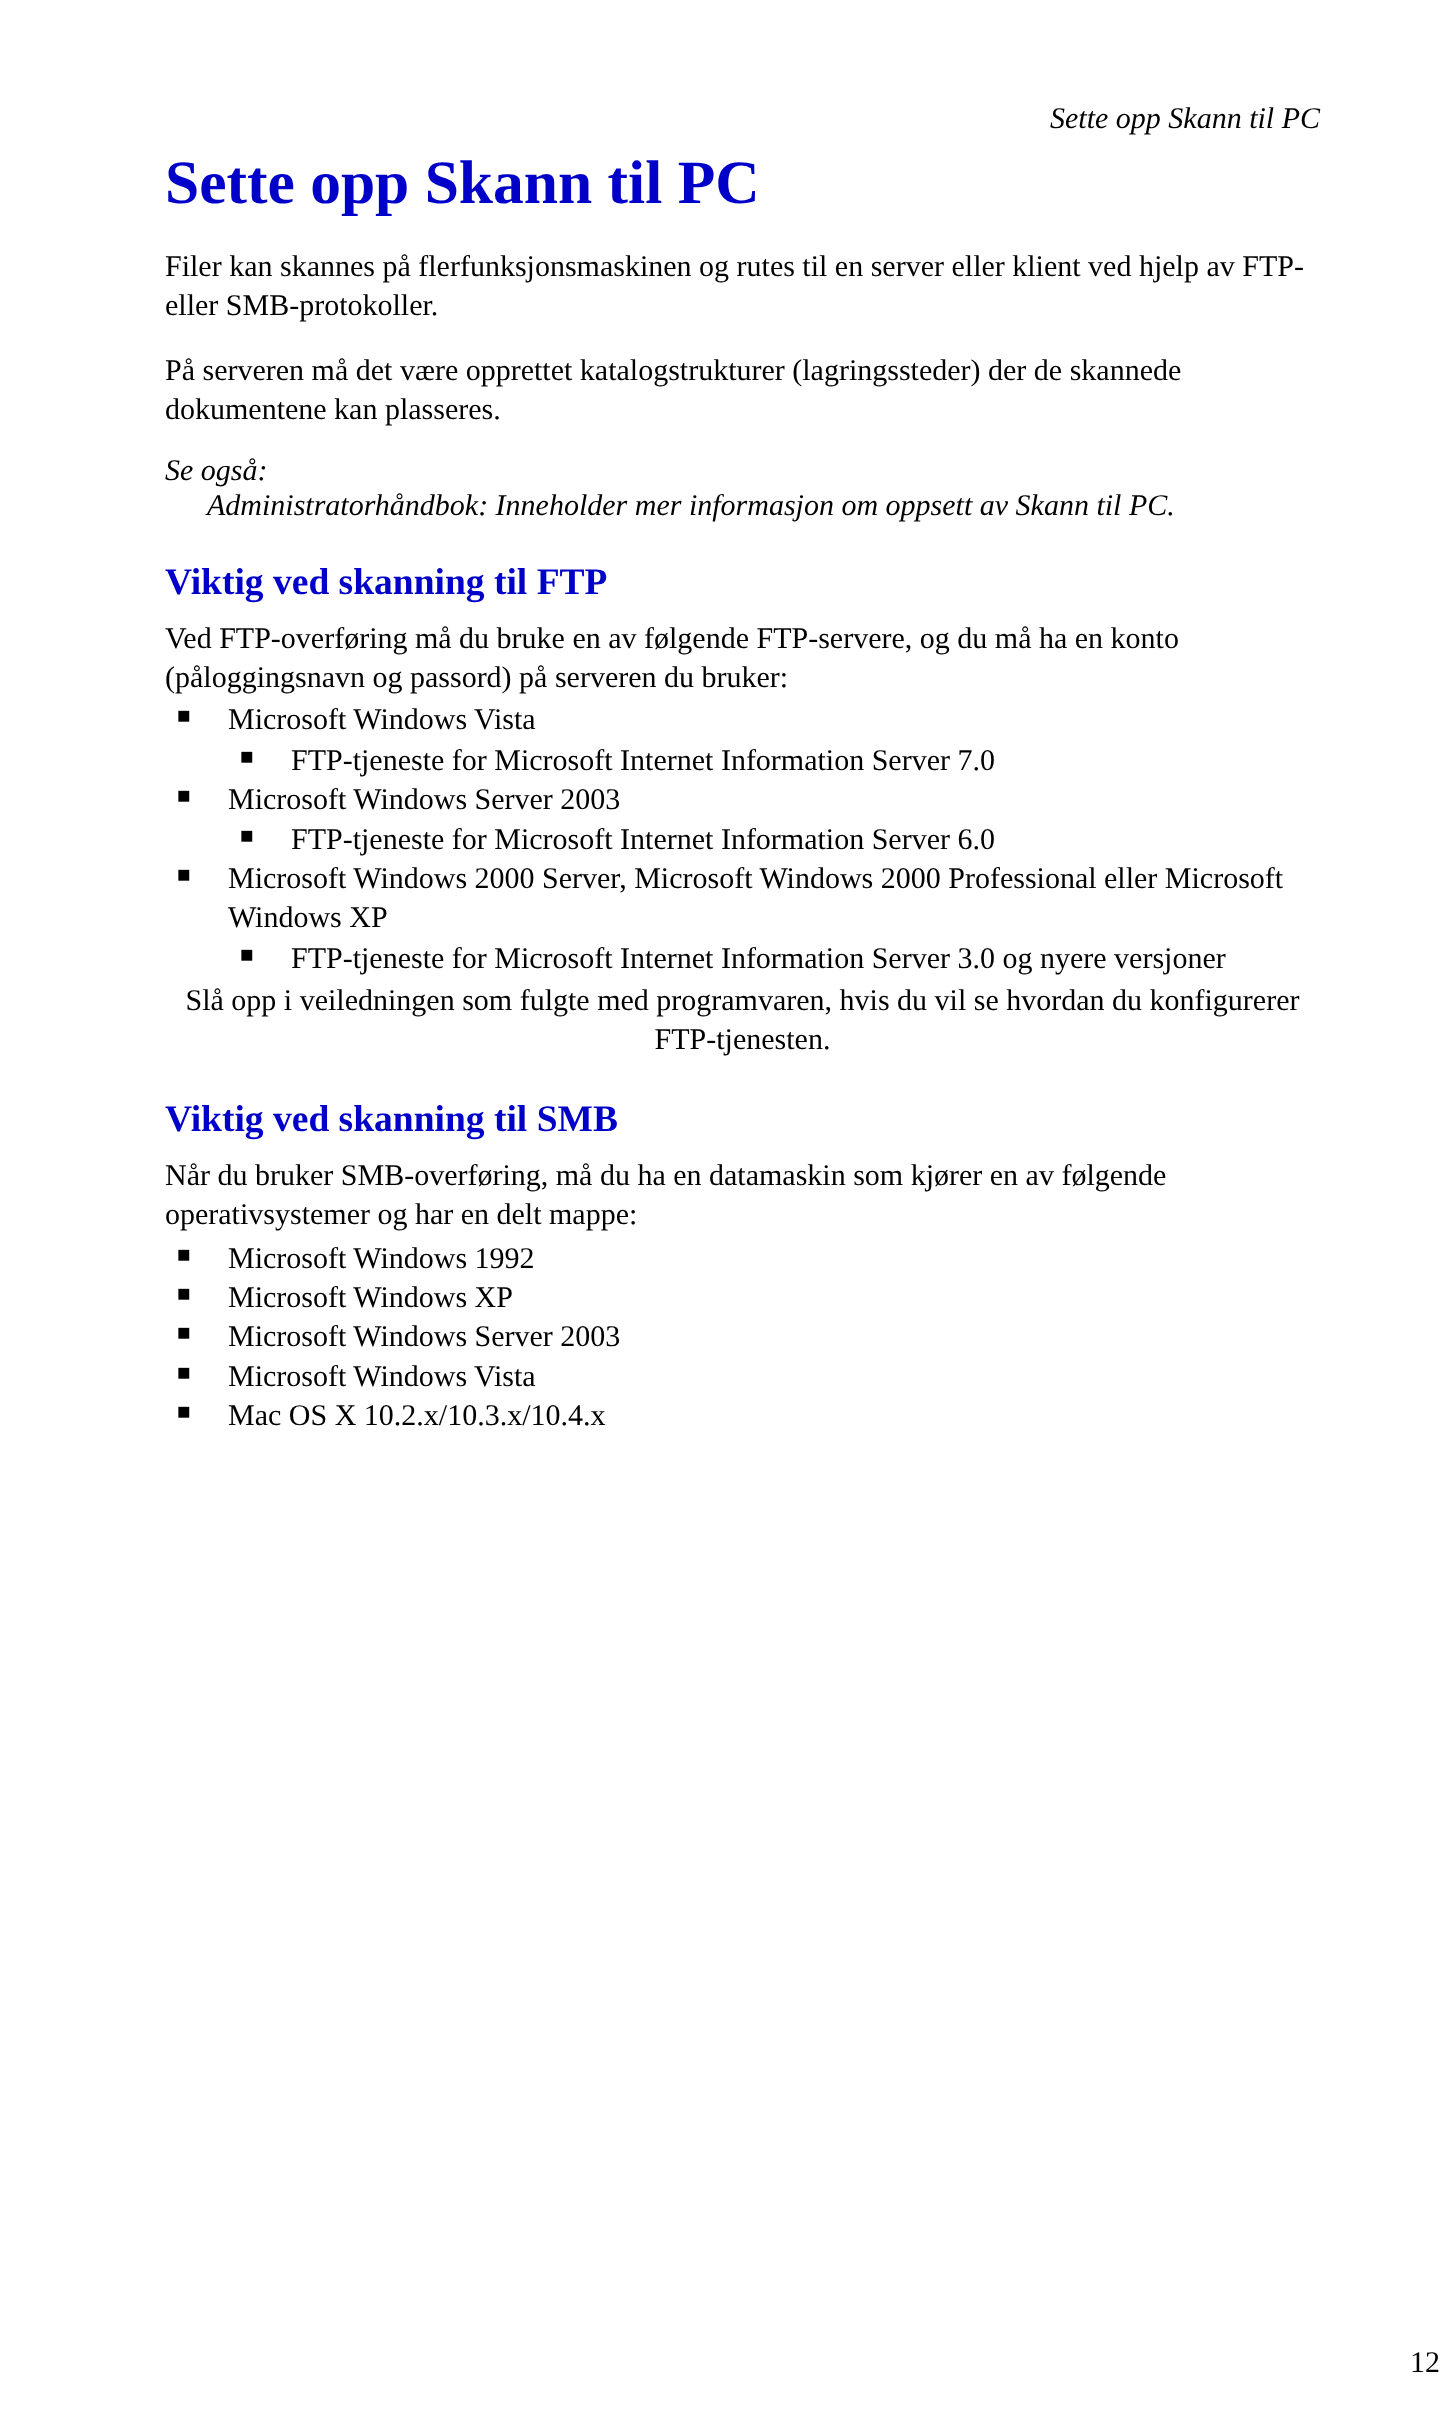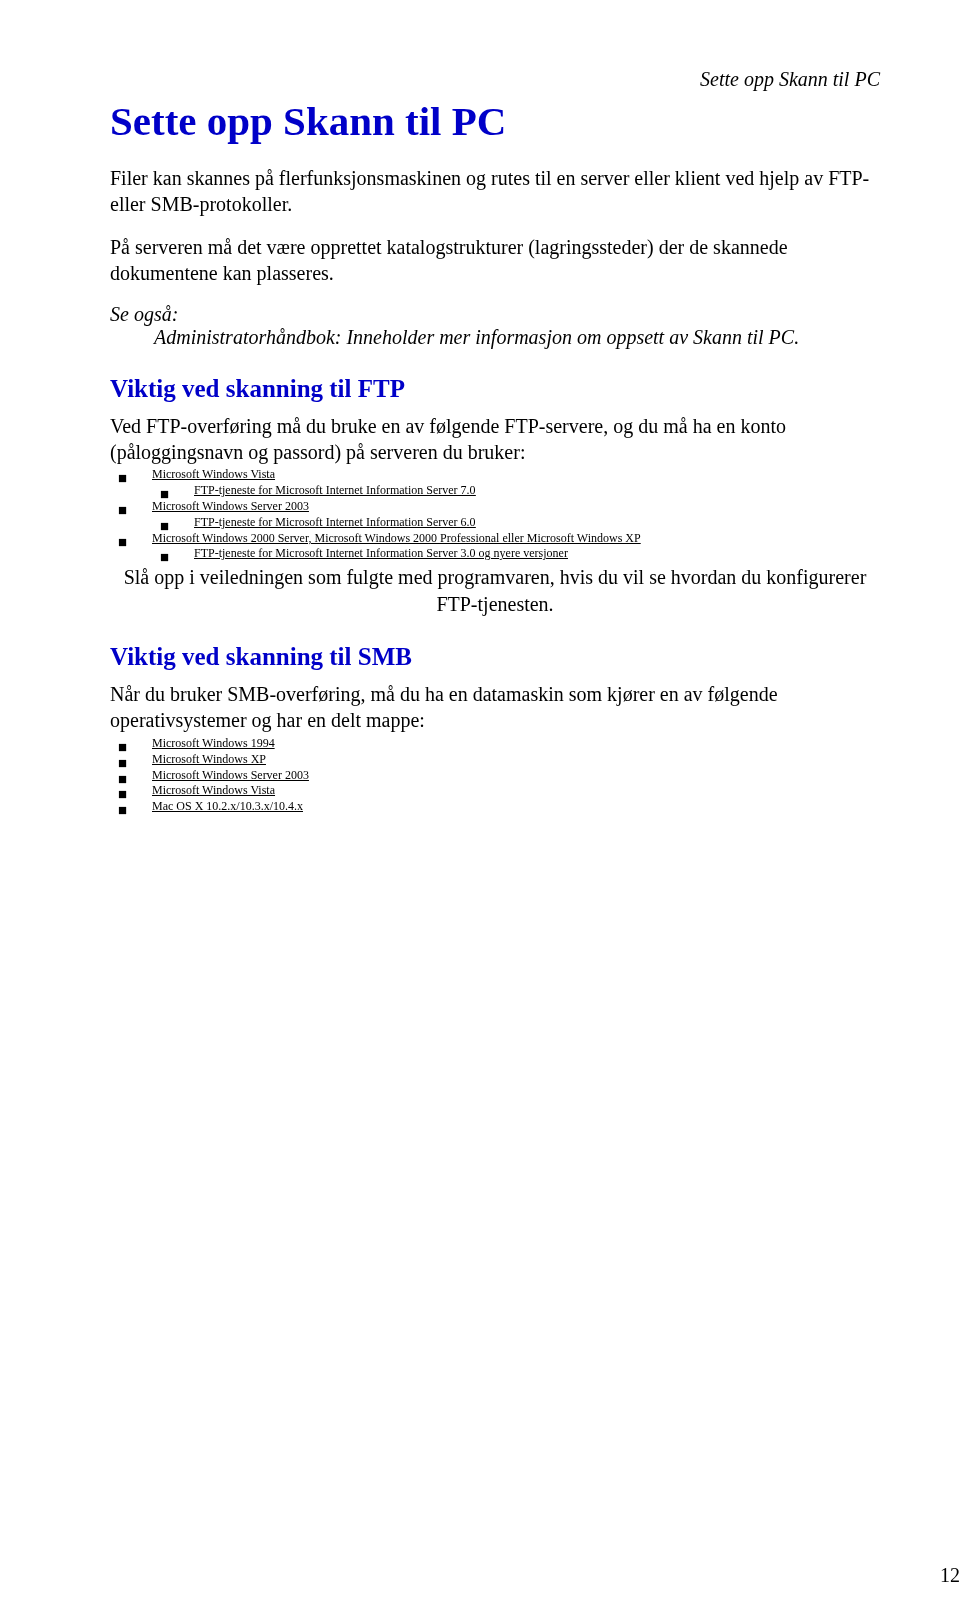--- a/index.html
+++ b/index.html
@@ -43,30 +43,29 @@
   }
   .see-also {
     font-size: 20px;
     margin: 14px 0 18px 0;
   }
   .see-also .label {
     font-style: italic;
   }
   .see-also .ref {
     display: block;
-    margin-left: 44px;
+    margin-left: 28px;
     font-style: italic;
   }
   ul.bullets {
     list-style: none;
     padding: 0;
     margin: 0 0 0 0;
-    font-size: 12px;
+    font-size: 20px;
     line-height: 1.32;
-    text-decoration: underline;
   }
   ul.bullets > li {
     position: relative;
     padding-left: 42px;
     margin: 0;
   }
   ul.bullets > li::before {
     content: "■";
     position: absolute;
     left: 8px;
@@ -129,21 +128,21 @@
       </ul>
     </li>
   </ul>
 
   <p class="body-text" style="margin-top:2px;text-align:center;">Slå opp i veiledningen som fulgte med programvaren, hvis du vil se hvordan du konfigurerer FTP-tjenesten.</p>
 
   <h2 class="subhead">Viktig ved skanning til SMB</h2>
   <p class="body-text" style="margin-bottom:2px;">Når du bruker SMB-overføring, må du ha en datamaskin som kjører en av følgende operativsystemer og har en delt mappe:</p>
 
   <ul class="bullets">
-    <li><span>Microsoft Windows 1994</span></li>
+    <li><span>Microsoft Windows 1992</span></li>
     <li><span>Microsoft Windows XP</span></li>
     <li><span>Microsoft Windows Server 2003</span></li>
     <li><span>Microsoft Windows Vista</span></li>
     <li><span>Mac OS X 10.2.x/10.3.x/10.4.x</span></li>
   </ul>
 
   <div class="pageno">12</div>
 </div>
 
 </body></html>

